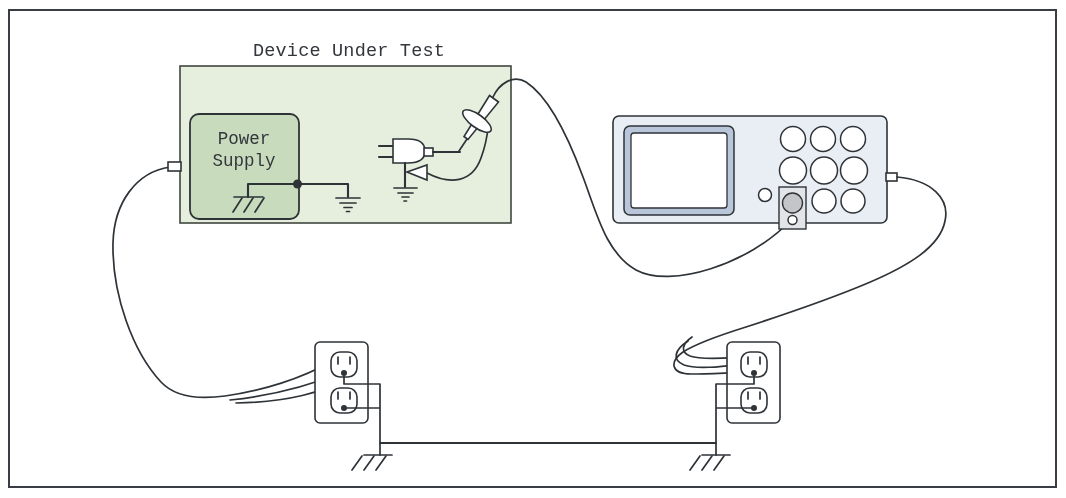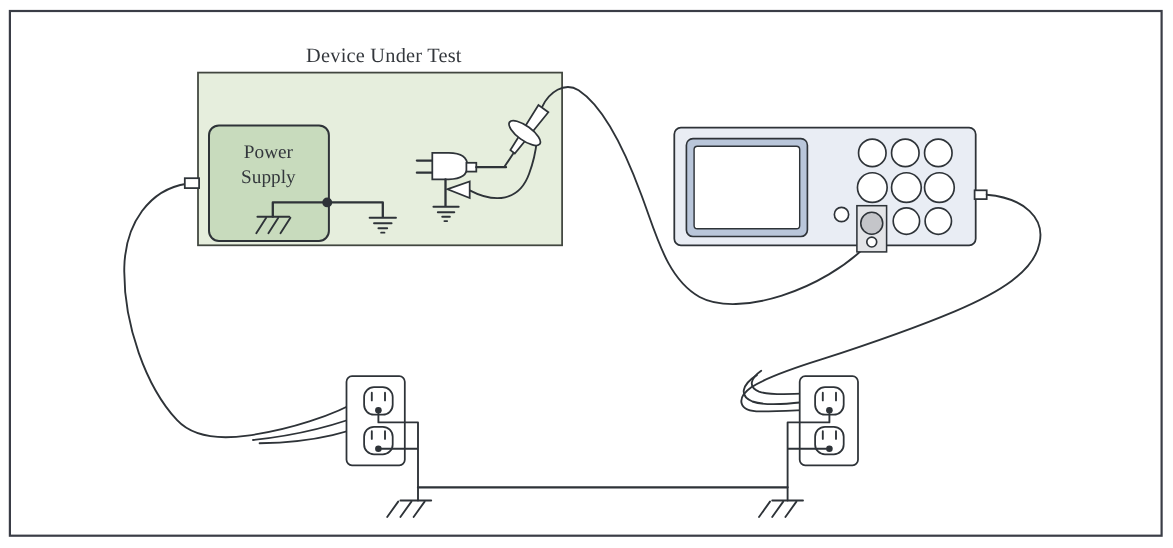--- a/index.html
+++ b/index.html
@@ -1,20 +1,20 @@
 <!DOCTYPE html>
 <html style="--frame-border: #3a3d46; --line: #2e3338; --text: #33373c; --white-fill: #ffffff; --dut-fill: #e6eedd; --dut-border: #41463f; --power-supply-fill: #c8dbbd; --scope-body-fill: #e9edf4; --scope-screen-band: #b9c6da; --screen-fill: #ffffff; --bnc-block-fill: #e3e4e7; --bnc-knob-fill: #c4c5c9;"><head>
 <meta charset="utf-8">
 <style>
   html,body { margin:0; padding:0; background:#ffffff; }
   #stage {
     position:relative;
     width:1066px; height:498px;
     background:#ffffff;
-    font-family:Liberation Serif, serif;
+    font-family:Liberation Mono, monospace;
   }
   svg { display:block; }
   .frame   { fill:none; stroke:var(--frame-border); stroke-width:2; }
   .wire    { fill:none; stroke:var(--line); stroke-width:1.7; stroke-linecap:round; stroke-linejoin:round; }
   .wire-th { fill:none; stroke:var(--line); stroke-width:2.1; stroke-linecap:round; stroke-linejoin:round; }
   .sym     { fill:none; stroke:var(--line); stroke-width:1.7; stroke-linecap:round; }
   .white-shape { fill:var(--white-fill); stroke:var(--line); stroke-width:1.6; }
   .dot     { fill:var(--line); stroke:none; }
   .dut     { fill:var(--dut-fill); stroke:var(--dut-border); stroke-width:1.6; }
   .ps      { fill:var(--power-supply-fill); stroke:var(--line); stroke-width:1.8; }

